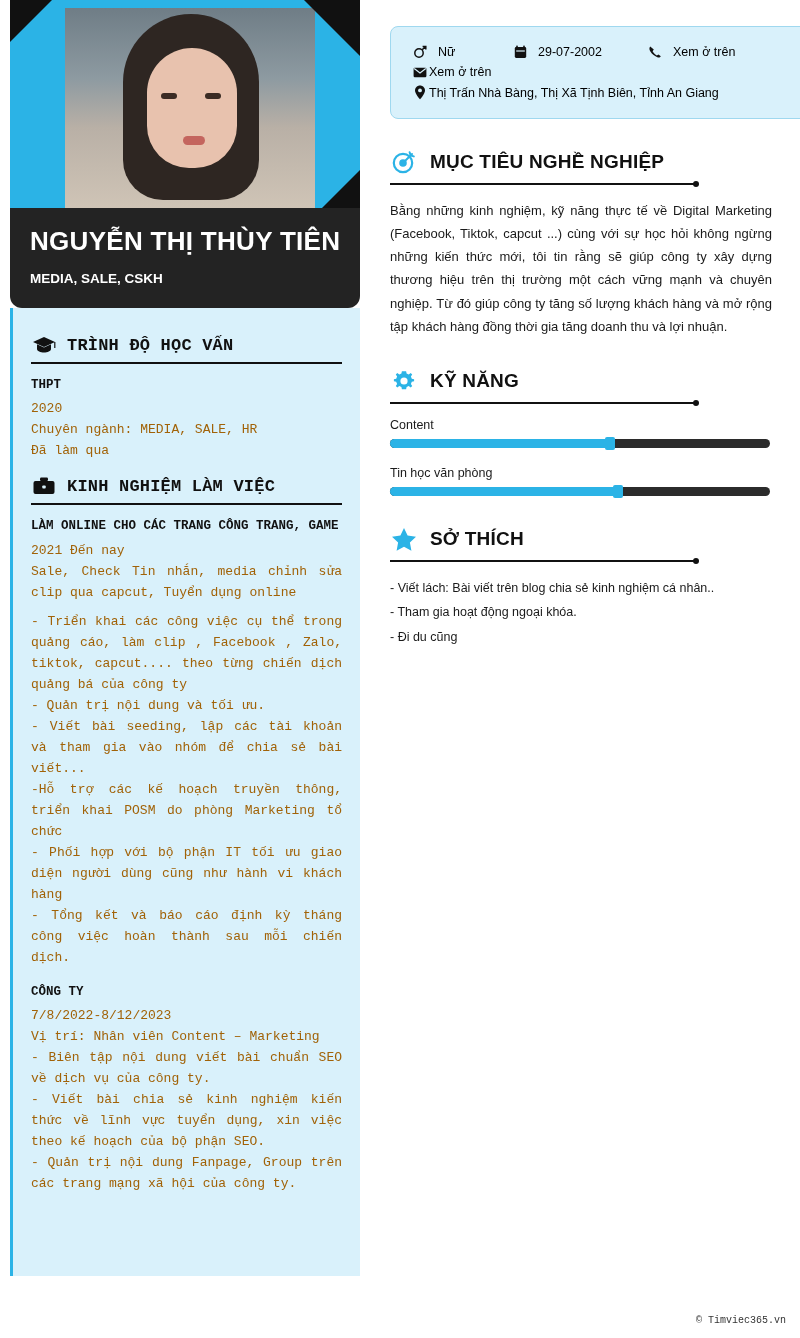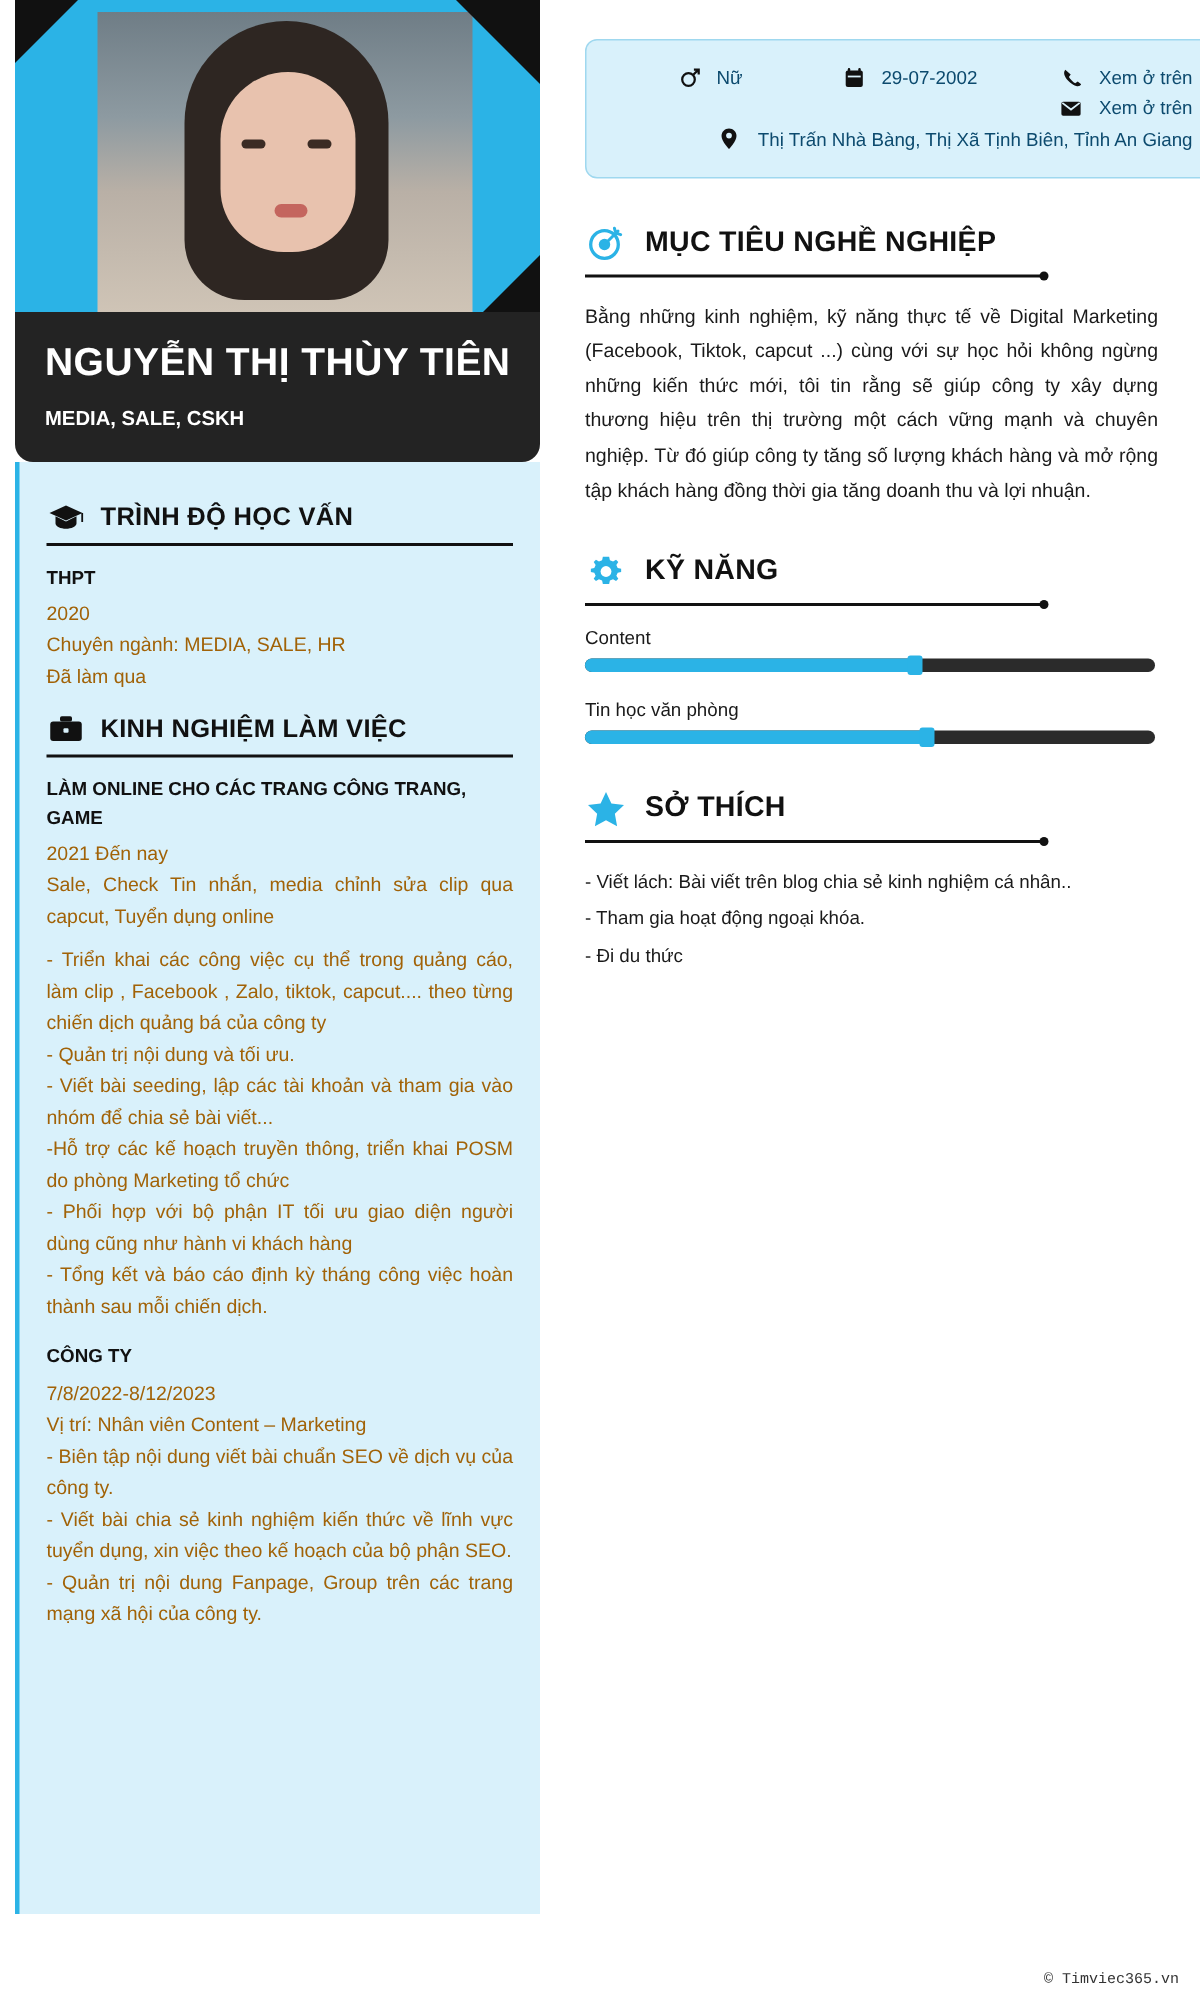--- a/index.html
+++ b/index.html
@@ -106,20 +106,21 @@
     font-weight: bold;
     margin-top: 14px;
   }
 
   .left-body {
     width: 350px;
     background: #d9f1fb;
     border-left: 3px solid #2bb3e6;
     padding: 26px 18px 20px 18px;
     min-height: 968px;
+    font-family: Liberation Mono, monospace;
   }
 
   .sec-head {
     display: flex;
     align-items: center;
     gap: 10px;
     margin-bottom: 6px;
   }
   .sec-icon {
     width: 26px;
@@ -168,25 +169,23 @@
   .contact-box {
     width: 420px;
     background: #d9f1fb;
     border: 1px solid #9fd8ef;
     border-radius: 8px;
     padding: 12px 14px 12px 20px;
   }
   .contact-row {
     display: flex;
     align-items: center;
-    gap: 10px;
     margin: 6px 0;
     font-size: 12.5px;
-    color: #0c4a6e;
-    justify-content: flex-end;
+    color: #000000;
   }
   .contact-row .ci {
     width: 18px;
     color: #111;
     display: inline-flex;
     justify-content: center;
   }
   .contact-cell {
     display: flex;
     align-items: center;
@@ -477,19 +476,19 @@
         <span class="rsec-icon">
           <svg width="28" height="26" viewBox="0 0 28 26" fill="none">
             <path d="M14 2 l3.6 7.6 8.4 1.1 -6.1 5.8 1.5 8.3 -7.4-4 -7.4 4 1.5-8.3 -6.1-5.8 8.4-1.1z" fill="#2bb3e6"></path>
           </svg>
         </span>
         <span class="rsec-title">SỞ THÍCH</span>
       </div>
       <div class="rsec-rule"></div>
       <div class="hobby-line">- Viết lách: Bài viết trên blog chia sẻ kinh nghiệm cá nhân..</div>
       <div class="hobby-line">- Tham gia hoạt động ngoại khóa.</div>
-      <div class="hobby-line">- Đi du thức</div>
+      <div class="hobby-line">- Đi du cũng</div>
     </div>
 
   </div>
 
   <div class="footer">© Timviec365.vn</div>
 </div>
 
 </body></html>

